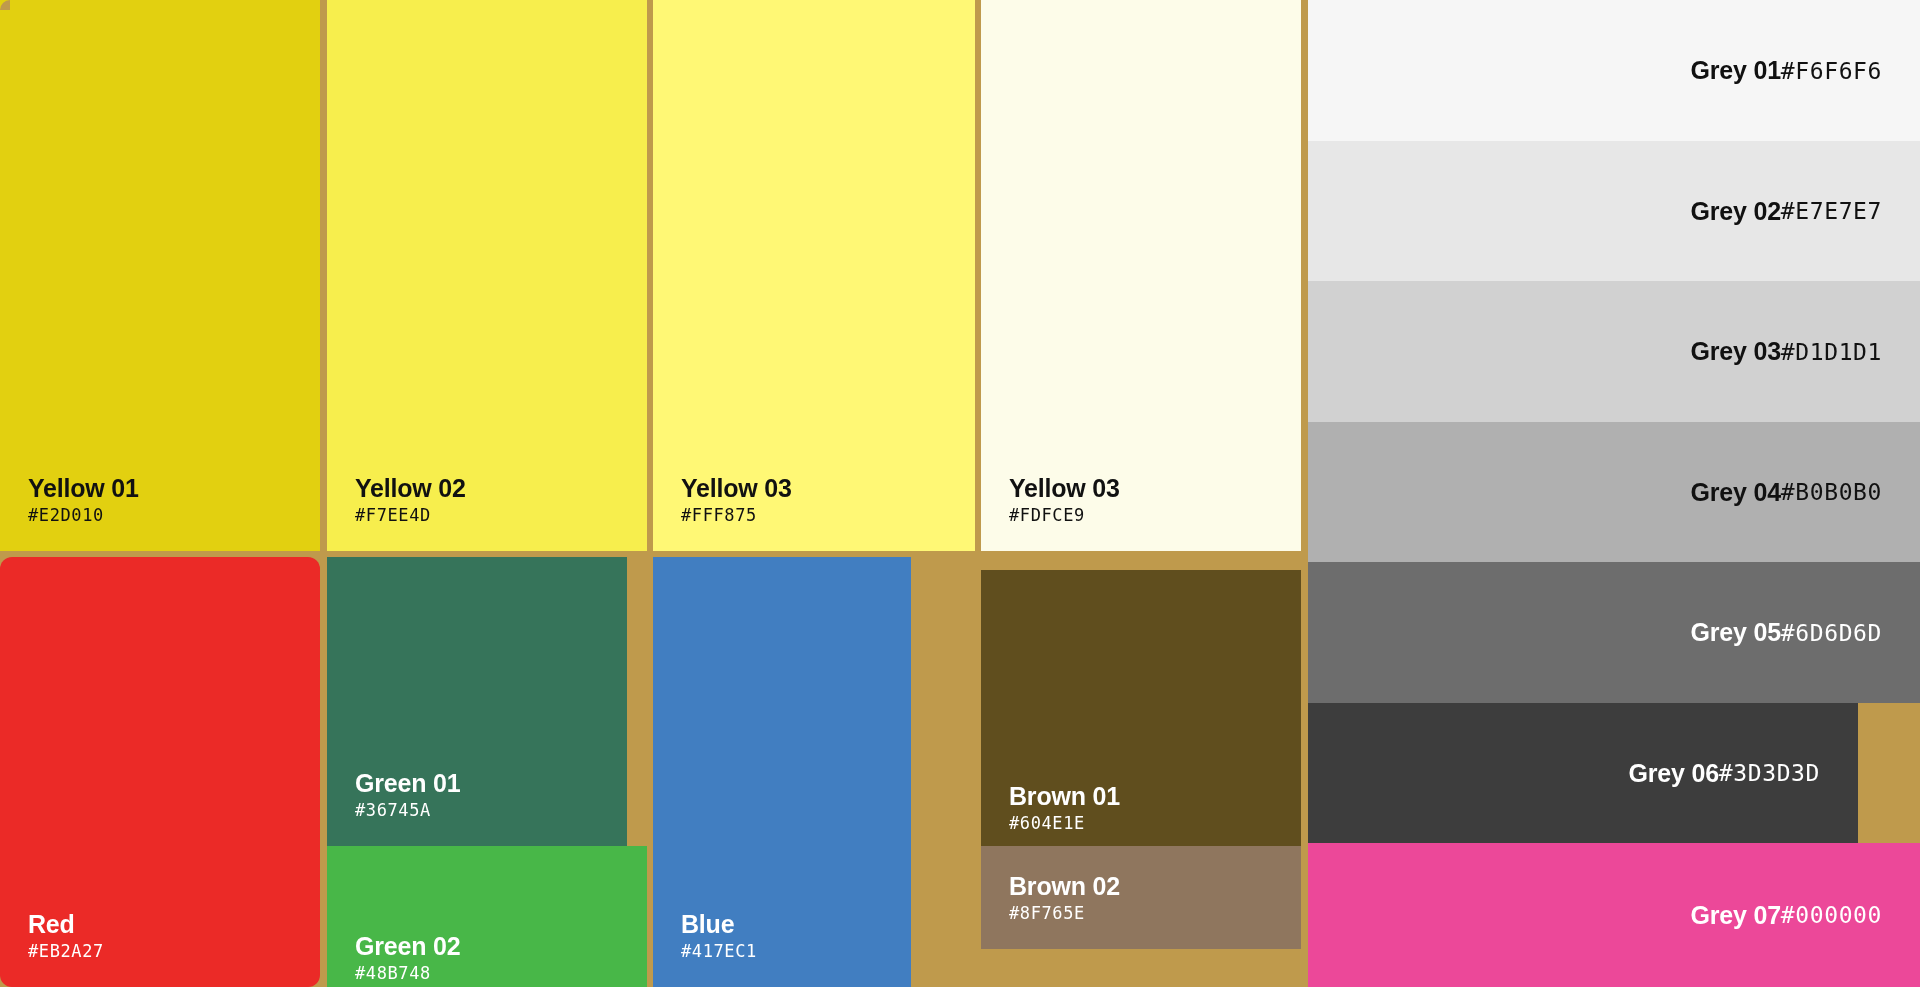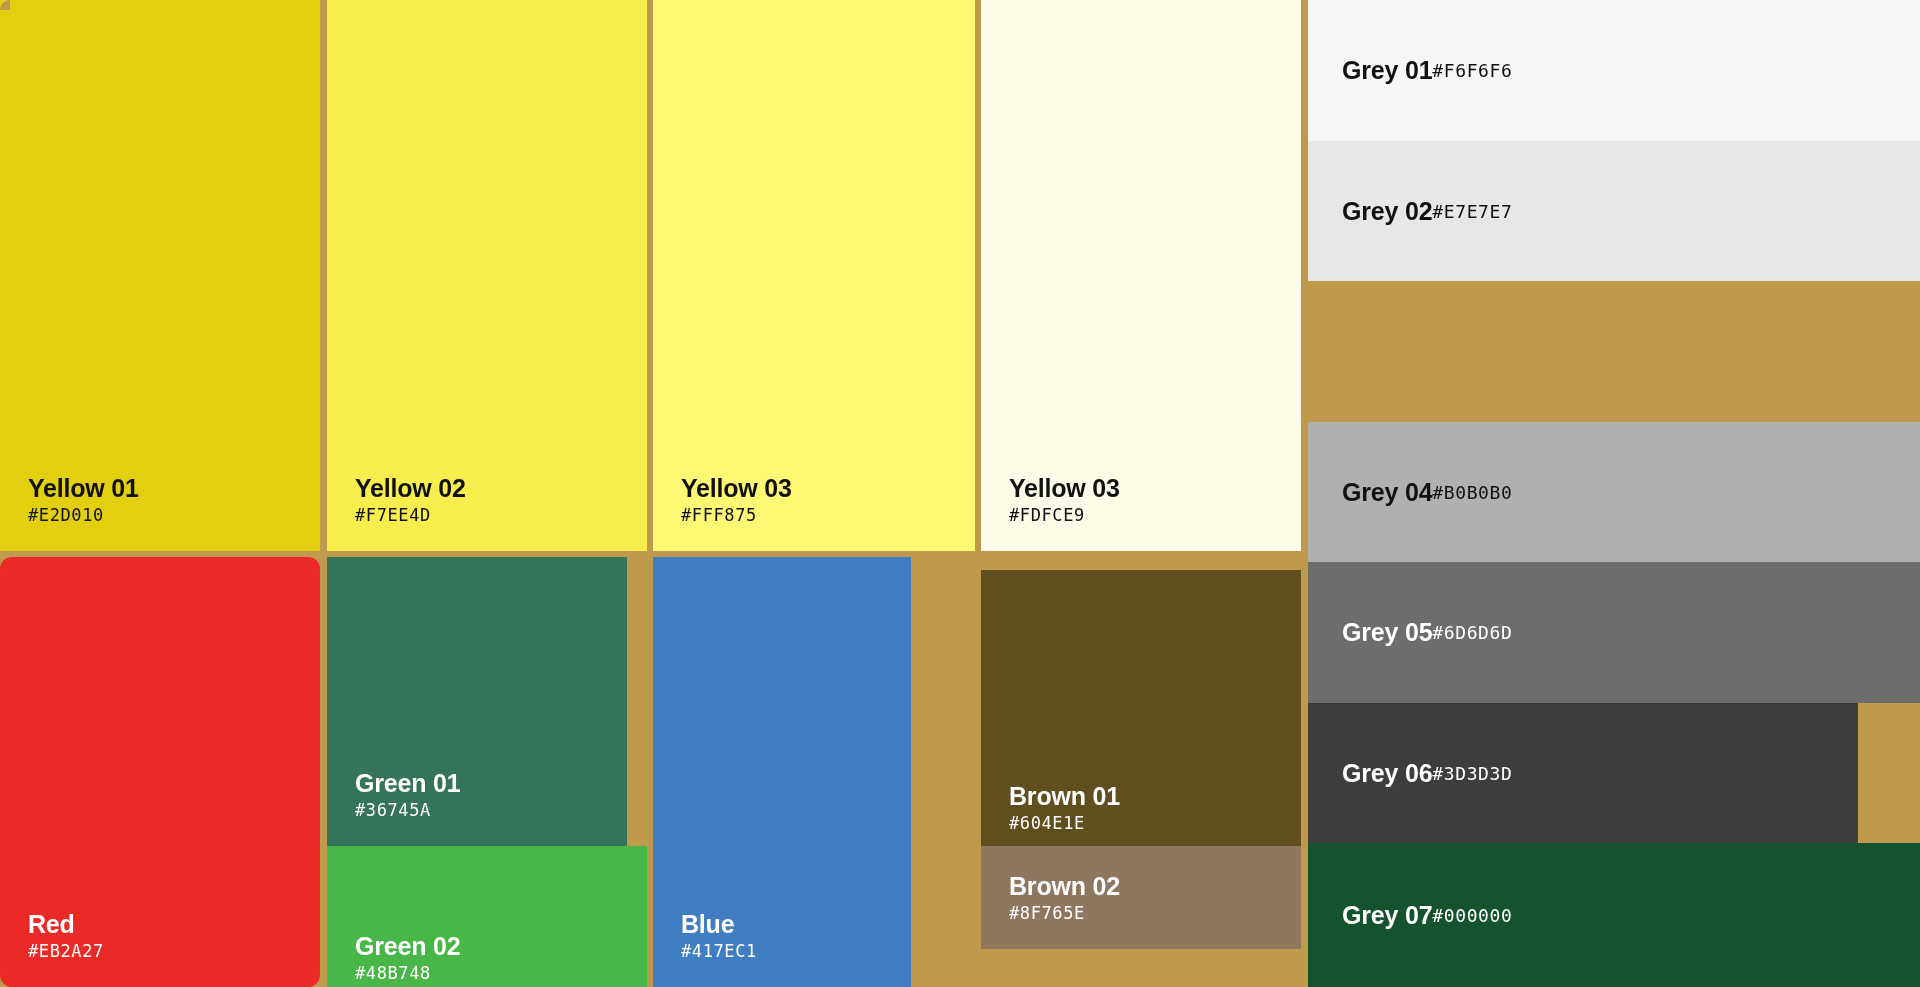--- a/index.html
+++ b/index.html
@@ -45,33 +45,33 @@
     white-space:nowrap;
   }
   .dark-text .sw-name, .dark-text .sw-hex { color:#111111; }
   .light-text .sw-name, .light-text .sw-hex { color:#FFFFFF; }
 
   
   .greyrow {
     position:absolute;
     display:flex;
     align-items:center;
-    justify-content:flex-start;
+    justify-content:flex-end;
     padding:0 38px 0 34px;
   }
   .greyrow .g-name {
     font-family:"Liberation Sans", sans-serif;
     font-weight:bold;
     font-size:25px;
     letter-spacing:-0.2px;
     white-space:nowrap;
   }
   .greyrow .g-hex {
     font-family:"DejaVu Sans Mono", monospace;
-    font-size:18px;
+    font-size:23px;
     letter-spacing:0.6px;
     white-space:nowrap;
   }
   .greyrow.dark-text .g-name, .greyrow.dark-text .g-hex { color:#111111; }
   .greyrow.light-text .g-name, .greyrow.light-text .g-hex { color:#FFFFFF; }
 
   
   #corner-tl, #corner-tr, #corner-bl, #corner-br {
     position:absolute; width:10px; height:10px; background:#BF9A4C;
     pointer-events:none;
@@ -158,37 +158,41 @@
     <div class="greyrow dark-text" style="left: 0px; top: 0px; width: 612px; height: 141px; background: rgb(246, 246, 246);">
       <span class="g-name">Grey 01</span>
       <span class="g-hex">#F6F6F6</span>
     </div>
 
     <div class="greyrow dark-text" style="left: 0px; top: 141px; width: 612px; height: 140px; background: rgb(231, 231, 231);">
       <span class="g-name">Grey 02</span>
       <span class="g-hex">#E7E7E7</span>
     </div>
 
+    <div class="greyrow dark-text" style="left: 0px; top: 281px; width: 612px; height: 141px; background: rgb(209, 209, 209);">
+      <span class="g-name">Grey 03</span>
+      <span class="g-hex">#D1D1D1</span>
+    </div>
 
     <div class="greyrow dark-text" style="left: 0px; top: 422px; width: 612px; height: 140px; background: rgb(176, 176, 176);">
       <span class="g-name">Grey 04</span>
       <span class="g-hex">#B0B0B0</span>
     </div>
 
     <div class="greyrow light-text" style="left: 0px; top: 562px; width: 612px; height: 141px; background: rgb(109, 109, 109);">
       <span class="g-name">Grey 05</span>
       <span class="g-hex">#6D6D6D</span>
     </div>
 
     <div class="greyrow light-text" style="left: 0px; top: 703px; width: 550px; height: 140px; background: rgb(61, 61, 61);">
       <span class="g-name">Grey 06</span>
       <span class="g-hex">#3D3D3D</span>
     </div>
 
-    <div class="greyrow light-text" style="left: 0px; top: 843px; width: 612px; height: 144px; background: #14532d;">
+    <div class="greyrow light-text" style="left: 0px; top: 843px; width: 612px; height: 144px; background: #ec4899;">
       <span class="g-name">Grey 07</span>
       <span class="g-hex">#000000</span>
     </div>
   </div>
 
   <div id="corner-tl"></div>
 
 </div>
 
 </body></html>

